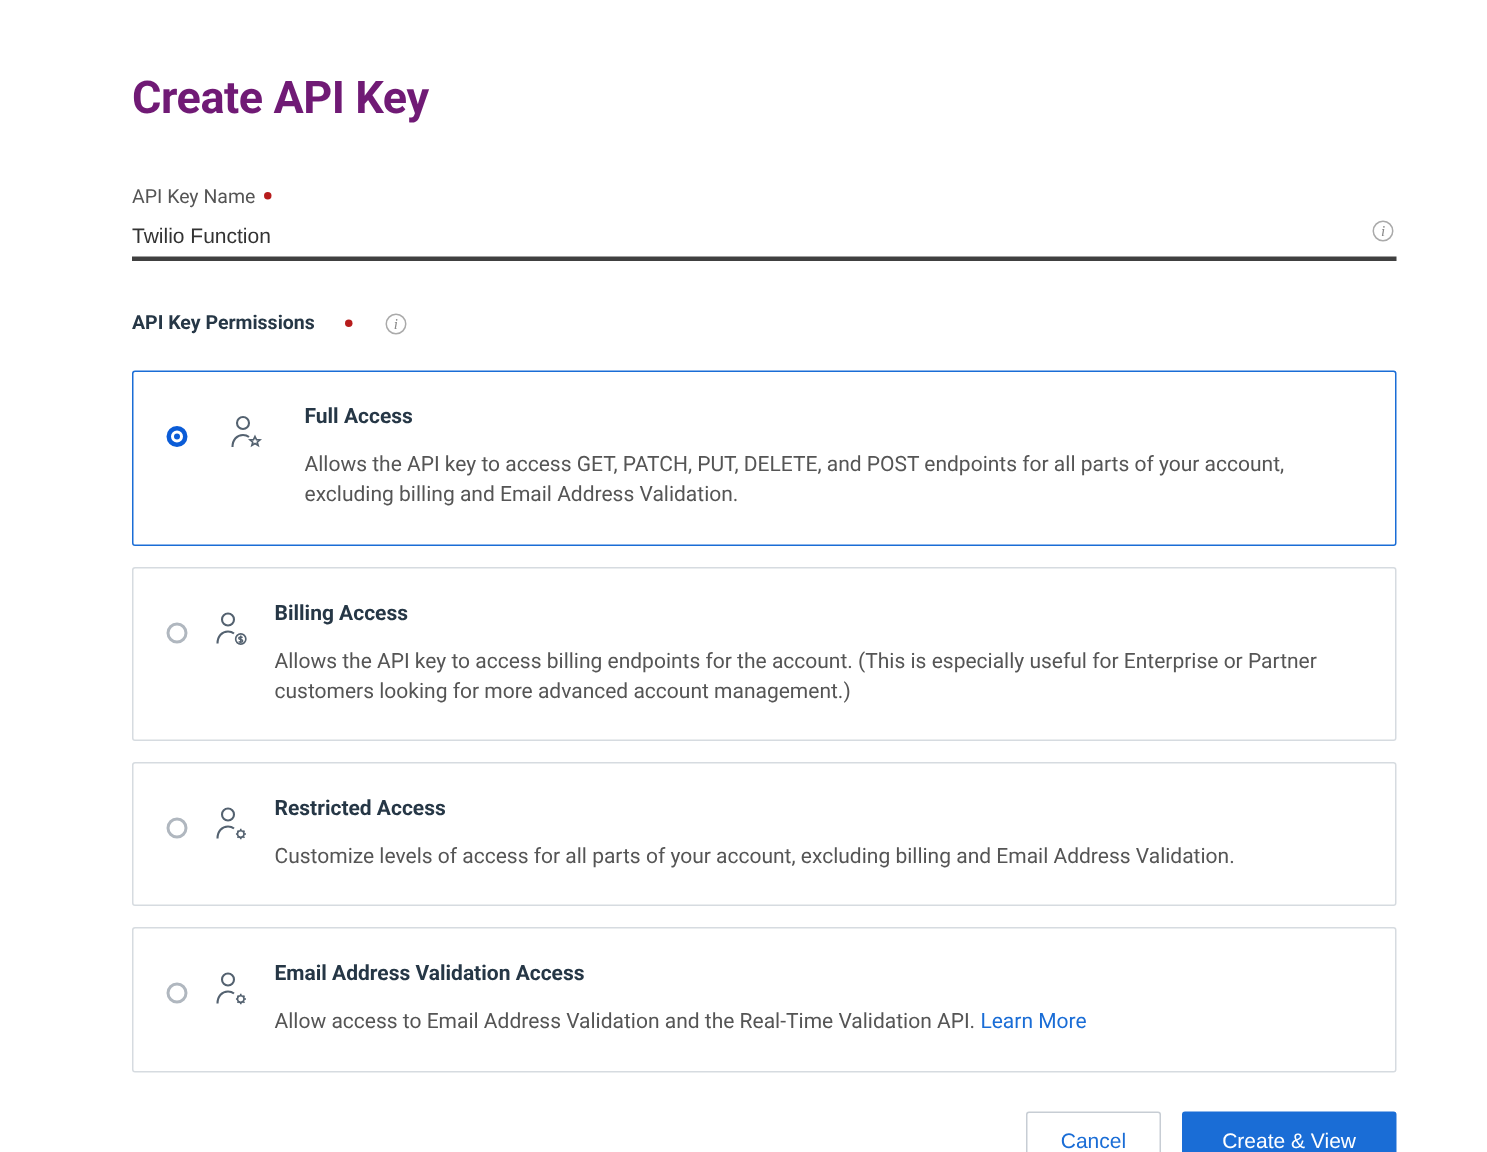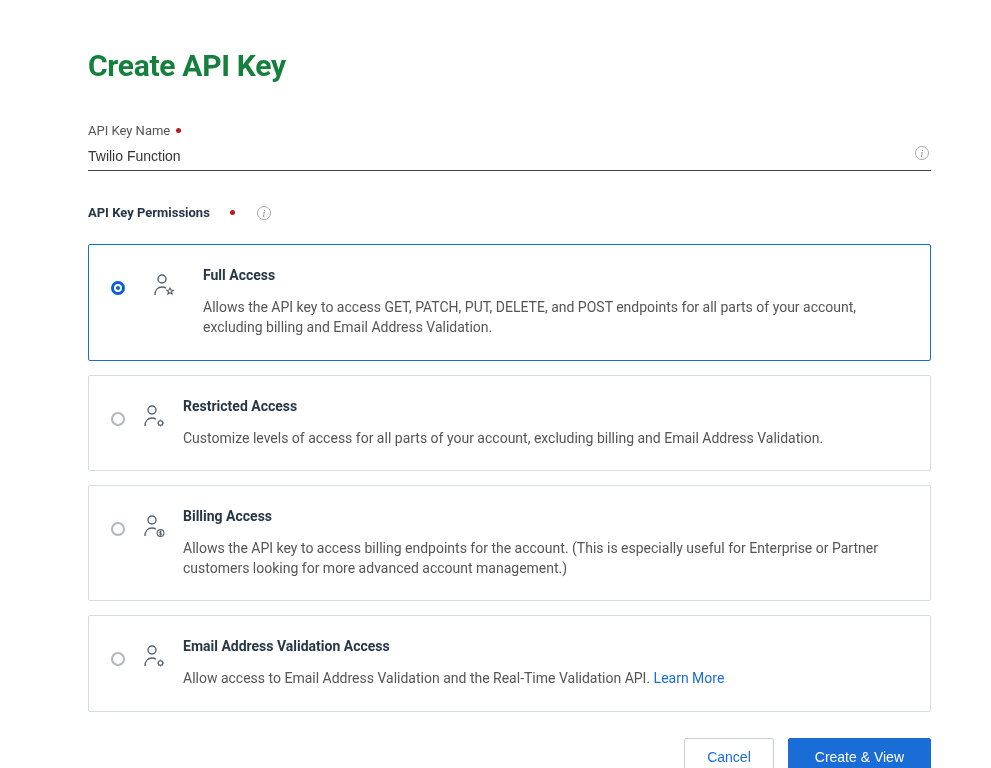--- a/index.html
+++ b/index.html
@@ -10,21 +10,21 @@
     background: #fff;
     color: #333;
     width: 991px;
   }
   .container {
     padding: 48px 60px 40px 88px;
   }
   h1.page-title {
     font-size: 30px;
     font-weight: 700;
-    color: #15803d;
+    color: #701a75;
     margin: 0 0 22px 0;
     letter-spacing: -0.3px;
   }
   .field-block { margin-bottom: 34px; margin-top: 37px; }
   .field-label {
     font-size: 13px;
     color: #555;
     display: inline-block;
     margin-bottom: 6px;
   }
@@ -32,21 +32,21 @@
     display: inline-block;
     width: 5px; height: 5px;
     background: #b71c1c;
     border-radius: 50%;
     vertical-align: middle;
     margin-left: 2px;
   }
   .text-input {
     width: 100%;
     border: none;
-    border-bottom: 1px solid #404040;
+    border-bottom: 3px solid #404040;
     font-size: 14px;
     padding: 4px 0 6px 0;
     outline: none;
     color: #333;
     background: transparent;
   }
   .input-wrap { position: relative; }
   .input-info-icon {
     position: absolute;
     right: 2px;
@@ -198,43 +198,43 @@
       <div class="option-desc">Allows the API key to access GET, PATCH, PUT, DELETE, and POST endpoints for all parts of your account, excluding billing and Email Address Validation.</div>
     </div>
   </div>
 
   <div class="option-card">
     <div class="radio"></div>
     <div class="perm-icon">
       <svg width="22" height="26" viewBox="0 0 22 26" fill="none" stroke="currentColor" stroke-width="1.4">
         <circle cx="9" cy="6" r="4"></circle>
         <path d="M2 22c0-5 3-8 7-8 1.6 0 3 .5 4 1.3"></path>
+        <circle cx="17.5" cy="19" r="3.4" stroke-width="1.1"></circle>
+        <path d="M17.5 16.7v4.6M16.2 20.6c.3.4.8.6 1.3.6.8 0 1.3-.4 1.3-.9s-.5-.7-1.3-.9c-.8-.2-1.3-.4-1.3-.9s.5-.9 1.3-.9c.5 0 1 .2 1.2.5" stroke-width="1"></path>
+      </svg>
+    </div>
+    <div class="option-body">
+      <div class="option-title">Billing Access</div>
+      <div class="option-desc">Allows the API key to access billing endpoints for the account. (This is especially useful for Enterprise or Partner customers looking for more advanced account management.)</div>
+    </div>
+  </div>
+
+  <div class="option-card">
+    <div class="radio"></div>
+    <div class="perm-icon">
+      <svg width="22" height="26" viewBox="0 0 22 26" fill="none" stroke="currentColor" stroke-width="1.4">
+        <circle cx="9" cy="6" r="4"></circle>
+        <path d="M2 22c0-5 3-8 7-8 1.6 0 3 .5 4 1.3"></path>
         <circle cx="17.5" cy="19" r="2.2" stroke-width="1.1"></circle>
         <path d="M17.5 15.5v1.2M17.5 21.3v1.2M14.3 19h1.2M19.8 19h1.2M15.3 16.8l.8.8M19.2 20.7l.8.8M19.2 17.6l.8-.8M15.3 21.5l.8-.8" stroke-width="1.1"></path>
       </svg>
     </div>
     <div class="option-body">
       <div class="option-title">Restricted Access</div>
       <div class="option-desc">Customize levels of access for all parts of your account, excluding billing and Email Address Validation.</div>
-    </div>
-  </div>
-
-  <div class="option-card">
-    <div class="radio"></div>
-    <div class="perm-icon">
-      <svg width="22" height="26" viewBox="0 0 22 26" fill="none" stroke="currentColor" stroke-width="1.4">
-        <circle cx="9" cy="6" r="4"></circle>
-        <path d="M2 22c0-5 3-8 7-8 1.6 0 3 .5 4 1.3"></path>
-        <circle cx="17.5" cy="19" r="3.4" stroke-width="1.1"></circle>
-        <path d="M17.5 16.7v4.6M16.2 20.6c.3.4.8.6 1.3.6.8 0 1.3-.4 1.3-.9s-.5-.7-1.3-.9c-.8-.2-1.3-.4-1.3-.9s.5-.9 1.3-.9c.5 0 1 .2 1.2.5" stroke-width="1"></path>
-      </svg>
-    </div>
-    <div class="option-body">
-      <div class="option-title">Billing Access</div>
-      <div class="option-desc">Allows the API key to access billing endpoints for the account. (This is especially useful for Enterprise or Partner customers looking for more advanced account management.)</div>
     </div>
   </div>
 
   <div class="option-card">
     <div class="radio"></div>
     <div class="perm-icon">
       <svg width="22" height="26" viewBox="0 0 22 26" fill="none" stroke="currentColor" stroke-width="1.4">
         <circle cx="9" cy="6" r="4"></circle>
         <path d="M2 22c0-5 3-8 7-8 1.6 0 3 .5 4 1.3"></path>
         <circle cx="17.5" cy="19" r="2.2" stroke-width="1.1"></circle>

